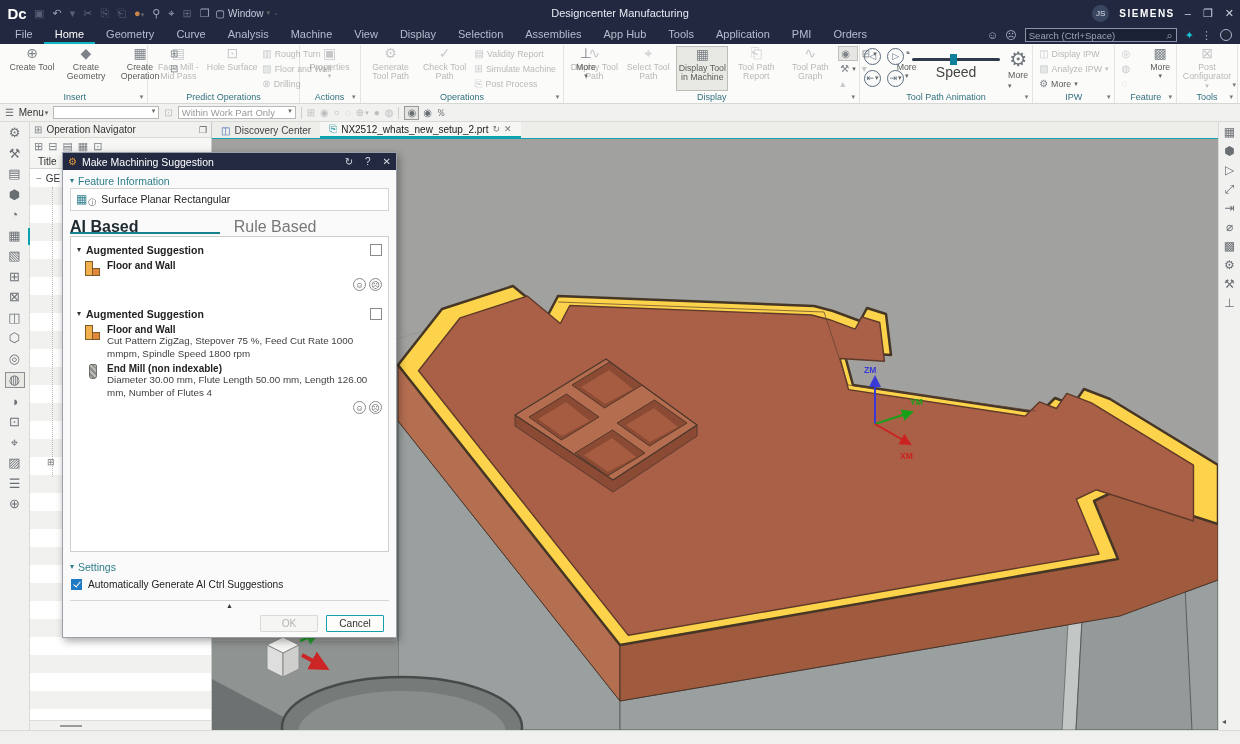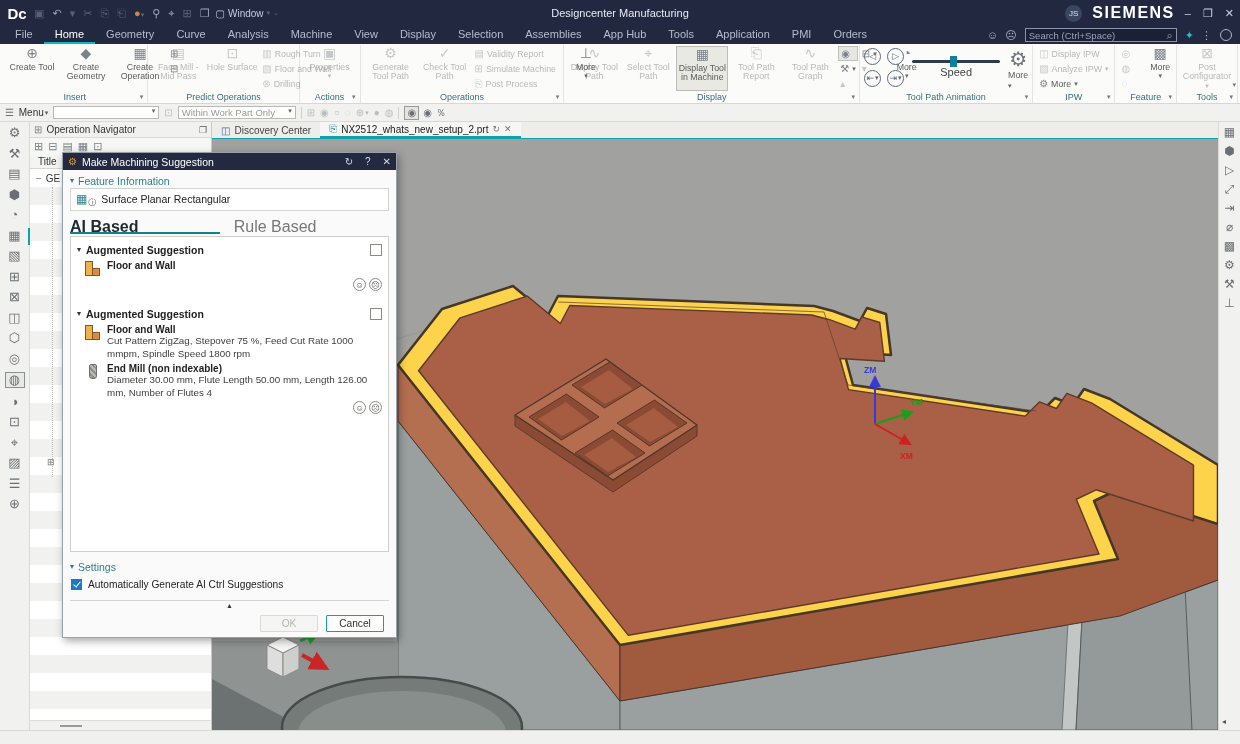--- a/index.html
+++ b/index.html
@@ -11,21 +11,21 @@
   .titlebar{height:26px;background:#222840;display:flex;align-items:center;color:#aeb5c9;position:relative}
   .logo{width:34px;text-align:center;font-size:15px;font-weight:bold;color:#fff}
   .qa{display:flex;align-items:center;gap:8px;font-size:11px}
   .qa .ico{color:#9aa2b8;cursor:default}
   .qa .ico.dim{opacity:.45}
   .qa .ico.orange span:first-child{color:#c9854a}
   .winmenu{display:flex;align-items:center;gap:3px;margin-left:6px;font-size:10px;color:#c5cada}
   .title-center{position:absolute;left:50%;transform:translateX(-50%);font-size:11px;color:#e8eaf2}
   .tb-right{margin-left:auto;display:flex;align-items:center;gap:10px;padding-right:6px}
   .avatar{width:17px;height:17px;border-radius:50%;background:#3a4560;color:#dde2f0;font-size:8px;display:flex;align-items:center;justify-content:center}
-  .brand{font-weight:bold;letter-spacing:1.5px;color:#fff;font-size:16px}
+  .brand{font-weight:bold;letter-spacing:1.5px;color:#fff;font-size:10px}
   .winbtns{display:flex;gap:12px;color:#cdd2e0;font-size:11px}
 
   
   .menubar{height:18px;background:#222840;display:flex;align-items:center;padding-left:4px}
   .mtab{color:#b6bccd;font-size:11px;padding:0 11px;height:18px;display:flex;align-items:center;border-bottom:2px solid transparent}
   .mtab.active{color:#fff;border-bottom:2px solid #0fb6c4}
   .mb-right{margin-left:auto;display:flex;align-items:center;gap:8px;padding-right:8px}
   .mb-right .ico{color:#aeb5c9;font-size:11px}
   .mb-right .ico.teal span{color:#19c2d2}
   .searchbox{display:flex;align-items:center;background:#1b2134;border:1px solid #8b93aa;height:14px;width:152px;padding:4px 3px}
@@ -48,21 +48,21 @@
   .rbtn.active{background:#e9e9e4;border:1px solid #bcbcb8}
   .rbtn.sel{background:#e6e6e2;border:1px solid #c0c0bc}
   .rcaret{font-size:7px;color:#666}
   .rcaret:empty{display:none}
   .anim-items{flex:1;display:flex;align-items:center;gap:8px;height:45px}
   .transport{display:grid;grid-auto-flow:column;grid-template-rows:20px 20px;gap:2px 6px}
   .transport .ico{width:17px;height:17px;border:1.4px solid #5d6b7d;border-radius:50%;color:#5d6b7d;font-size:9px;display:flex;align-items:center;justify-content:center;gap:1px}
   .sldwrap{display:flex;flex-direction:column;align-items:center;gap:3px}
   .sld{width:88px;height:3px;background:#2f3a4a;border-radius:2px;position:relative}
   .sld .hnd{position:absolute;left:38px;top:-4px;width:7px;height:11px;background:#0f7f9c}
-  .sldlbl{font-size:11px;color:#444}
+  .sldlbl{font-size:14px;color:#444}
   .gearbig{display:flex;flex-direction:column;align-items:center;font-size:8.8px;color:#5a5a58}
   .gearbig .ricon{font-size:20px;color:#6e747a;line-height:22px}
   .rfill{flex:1;position:relative}
   .rfill .gcaret{position:absolute;right:2px;bottom:14px;font-size:7px;color:#777}
 
   
   .utilbar{height:18px;display:flex;align-items:center;background:#f1f1ef;border-bottom:1px solid #d9d9d6;font-size:10px;color:#444;gap:5px;padding:0 5px}
   .utilbar .ico{font-size:10px;color:#6a6f74;display:flex;align-items:center;gap:1px}
   .utilbar .ico.dim{opacity:.4}
   .utilbar .ico.boxed{border:1px solid #9a9a97;background:#e4e4e0;padding:0 2px;height:14px}

